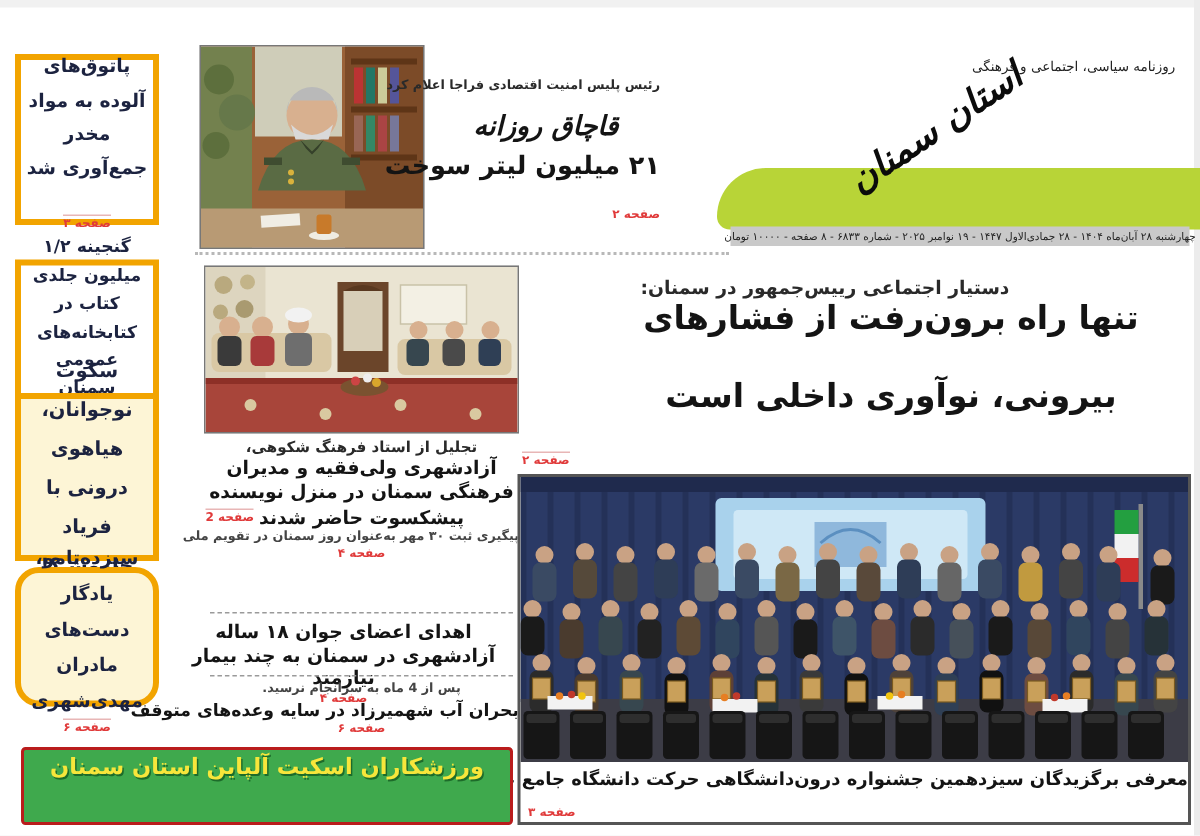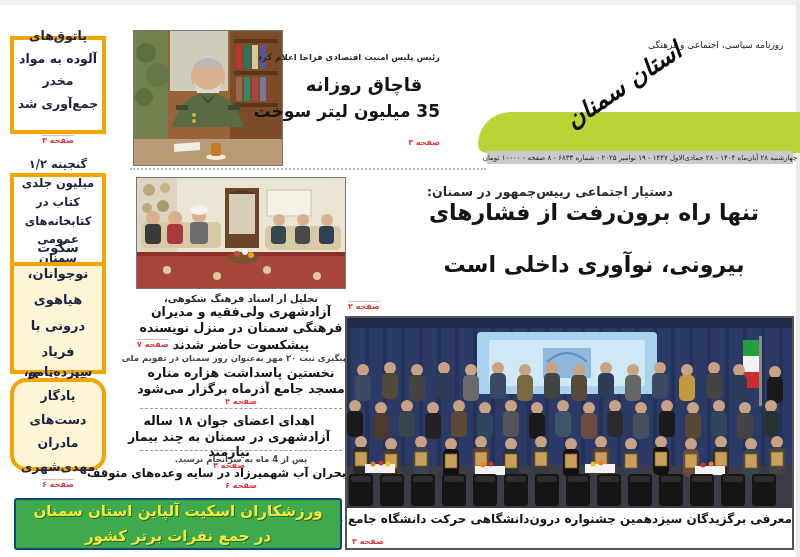--- a/index.html
+++ b/index.html
@@ -16,22 +16,22 @@
   .sbox .t{font-weight:bold;color:#1c2340;font-size:12.5px;line-height:1.8;}
   .sbox.cream{background:#fdf5d6;}
   .sbox.round{border-radius:16px;}
   
   .kicker{font-weight:bold;color:#2a2a2a;}
   .hl{font-weight:bold;color:#141414;}
   .dash-sep{position:absolute;border-top:1px dashed #9a9a9a;}
   .dot-sep{position:absolute;border-top:2px dotted #b8b8b8;}
   
   #sport-banner{position:absolute;left:14px;top:498px;width:328px;height:52px;
-    background:#3fa94d;border:2px solid #0c4a6e;border-radius:3px;box-sizing:border-box;
-    display:flex;flex-direction:column;justify-content:space-between;align-items:center;}
+    background:#3fa94d;border:2px solid #b91c1c;border-radius:3px;box-sizing:border-box;
+    display:flex;flex-direction:column;justify-content:flex-start;align-items:center;}
   #sport-banner div{color:#f7e63b;font-weight:bold;font-size:15px;line-height:1.55;
     text-shadow:1px 1px 0 #1d6b2a;}
   
   #lime-shape{position:absolute;left:478px;top:112px;width:322px;height:41px;
     background:#b8d437;border-radius:46px 0 0 12px;}
   #date-strip{position:absolute;left:487px;top:151px;width:306px;height:13px;background:#c9c9c9;
     display:flex;align-items:center;justify-content:center;}
   #date-strip span{font-size:7px;color:#222;white-space:nowrap;letter-spacing:-0.2px;}
   #tagline{position:absolute;left:648px;top:40px;width:145px;text-align:left;
     font-size:9px;color:#222;white-space:nowrap;}
@@ -44,21 +44,21 @@
   #group-caption{position:absolute;left:0;top:194px;width:100%;text-align:center;
     font-weight:bold;font-size:12px;color:#141414;white-space:nowrap;}
   #group-ref{position:absolute;left:5px;bottom:2px;}
   svg{display:block;}
 </style>
 </head>
 <body>
 
 <div id="page">
 
-  <div class="sbox" style="top:36px;height:98px;gap:20px;">
+  <div class="sbox" style="top:36px;height:114px;gap:20px;">
     <div class="t">پاتوق‌های آلوده به مواد مخدر جمع‌آوری شد</div>
     <div class="ref ref-line">صفحه ۳</div>
   </div>
   <div class="sbox" style="top:153px;height:106px;margin-top:20px;">
     <div class="t" style="font-size:11.5px;line-height:1.65;">گنجینه ۱/۲ میلیون جلدی کتاب در کتابخانه‌های عمومی سمنان رونمایی شد</div>
     <div class="ref ref-line">صفحه ۴</div>
   </div>
   <div class="sbox cream" style="top:262px;height:112px;">
     <div class="t" style="font-size:13px;line-height:2;">سکوت نوجوانان، هیاهوی درونی با فریاد خاموش؟!</div>
     <div class="ref ref-line">صفحه ۵</div>
@@ -98,22 +98,22 @@
       <circle cx="60" cy="84" r="2" fill="#d9b23c"></circle>
         <circle cx="60" cy="90" r="2" fill="#d9b23c"></circle>
       <rect x="0" y="108" width="148" height="26" fill="#b89a74"></rect>
       <rect x="40" y="112" width="26" height="8" fill="#f0ede4" transform="rotate(-4 53 116)"></rect>
       <ellipse cx="82" cy="126" rx="10" ry="3" fill="#efece2"></ellipse>
       <rect x="77" y="112" width="10" height="13" rx="2" fill="#c87a2a"></rect>
     </svg>
   </div>
   <div class="abs" style="left:288px;top:52px;width:152px;text-align:center;">
     <div class="kicker" style="font-size:8.5px;white-space:nowrap;">رئیس پلیس امنیت اقتصادی فراجا اعلام کرد</div>
-    <div class="hl" style="font-size:18px;margin-top:12px;">قاچاق روزانه</div>
-    <div class="hl" style="font-size:17px;margin-top:6px;white-space:nowrap;">35 میلیون لیتر سوخت</div>
+    <div class="hl" style="font-size:18px;margin-top:12px;font-style:italic;">قاچاق روزانه</div>
+    <div class="hl" style="font-size:17px;margin-top:6px;white-space:nowrap;">۲۱ میلیون لیتر سوخت</div>
     <div class="ref" style="text-align:right;margin-top:18px;">صفحه ۲</div>
   </div>
 
   <div class="dot-sep" style="left:130px;top:168px;width:356px;"></div>
 
   <div id="tagline">روزنامه سیاسی، اجتماعی و فرهنگی</div>
   <div id="lime-shape"></div>
   <div class="abs" style="left:480px;top:6px;width:320px;height:146px;">
     <svg width="320" height="146" viewBox="0 0 320 146">
       <text x="316" y="112" text-anchor="end" font-family="DejaVu Sans, sans-serif" font-size="92" font-weight="bold" fill="#0b0b0b">پیام</text>
@@ -163,25 +163,24 @@
       <circle cx="190" cy="42" r="6" fill="#d8b08f"></circle>
         <rect x="182" y="48" width="15" height="18" rx="4" fill="#2f3f55"></rect>
       <ellipse cx="106" cy="80" rx="16" ry="6" fill="#7a5230"></ellipse>
       <circle cx="100" cy="76" r="3" fill="#cc4444"></circle>
         <circle cx="108" cy="74" r="3" fill="#eee"></circle>
         <circle cx="114" cy="77" r="3" fill="#d9a62c"></circle>
     </svg>
   </div>
   <div class="abs kicker" style="left:136px;top:293px;width:210px;text-align:center;font-size:10px;">تجلیل از استاد فرهنگ شکوهی،</div>
   <div class="abs hl" style="left:136px;top:304px;width:210px;text-align:center;font-size:12.5px;line-height:1.3;">آزادشهری ولی‌فقیه و مدیران فرهنگی سمنان در منزل نویسنده پیشکسوت حاضر شدند</div>
-  <div class="abs ref ref-line" style="left:137px;top:339px;">صفحه ۷</div>
+  <div class="abs ref ref-line" style="left:137px;top:339px;">صفحه 2</div>
 
   <div class="abs" style="left:136px;top:353px;width:210px;text-align:center;">
     <div class="kicker" style="font-size:8.5px;color:#444;white-space:nowrap;">پیگیری ثبت ۳۰ مهر به‌عنوان روز سمنان در تقویم ملی</div>
-    <div class="hl" style="font-size:12.5px;line-height:1.25;margin-top:2px;">نخستین پاسداشت هزاره مناره مسجد جامع آذرماه برگزار می‌شود</div>
     <div class="ref" style="margin-top:2px;">صفحه ۴</div>
   </div>
   <div class="dash-sep" style="left:140px;top:408px;width:202px;"></div>
 
   <div class="abs" style="left:124px;top:413px;width:210px;text-align:center;">
     <div class="hl" style="font-size:12.5px;line-height:1.25;">اهدای اعضای جوان ۱۸ ساله آزادشهری در سمنان به چند بیمار نیازمند</div>
     <div class="ref" style="margin-top:2px;">صفحه ۴</div>
   </div>
   <div class="dash-sep" style="left:140px;top:450px;width:202px;"></div>
 
@@ -298,16 +297,15 @@
         <use href="#ch" x="343" y="156"></use>
       <use href="#ch" x="374" y="156"></use>
         <use href="#ch" x="405" y="156"></use>
     </svg>
     <div id="group-caption">معرفی برگزیدگان سیزدهمین جشنواره درون‌دانشگاهی حرکت دانشگاه جامع علمی کاربردی</div>
     <div id="group-ref" class="ref">صفحه ۳</div>
   </div>
 
   <div id="sport-banner">
     <div>ورزشکاران اسکیت آلپاین استان سمنان</div>
-    <div>در جمع نفرات برتر کشور</div>
   </div>
 
 </div>
 
 </body></html>

